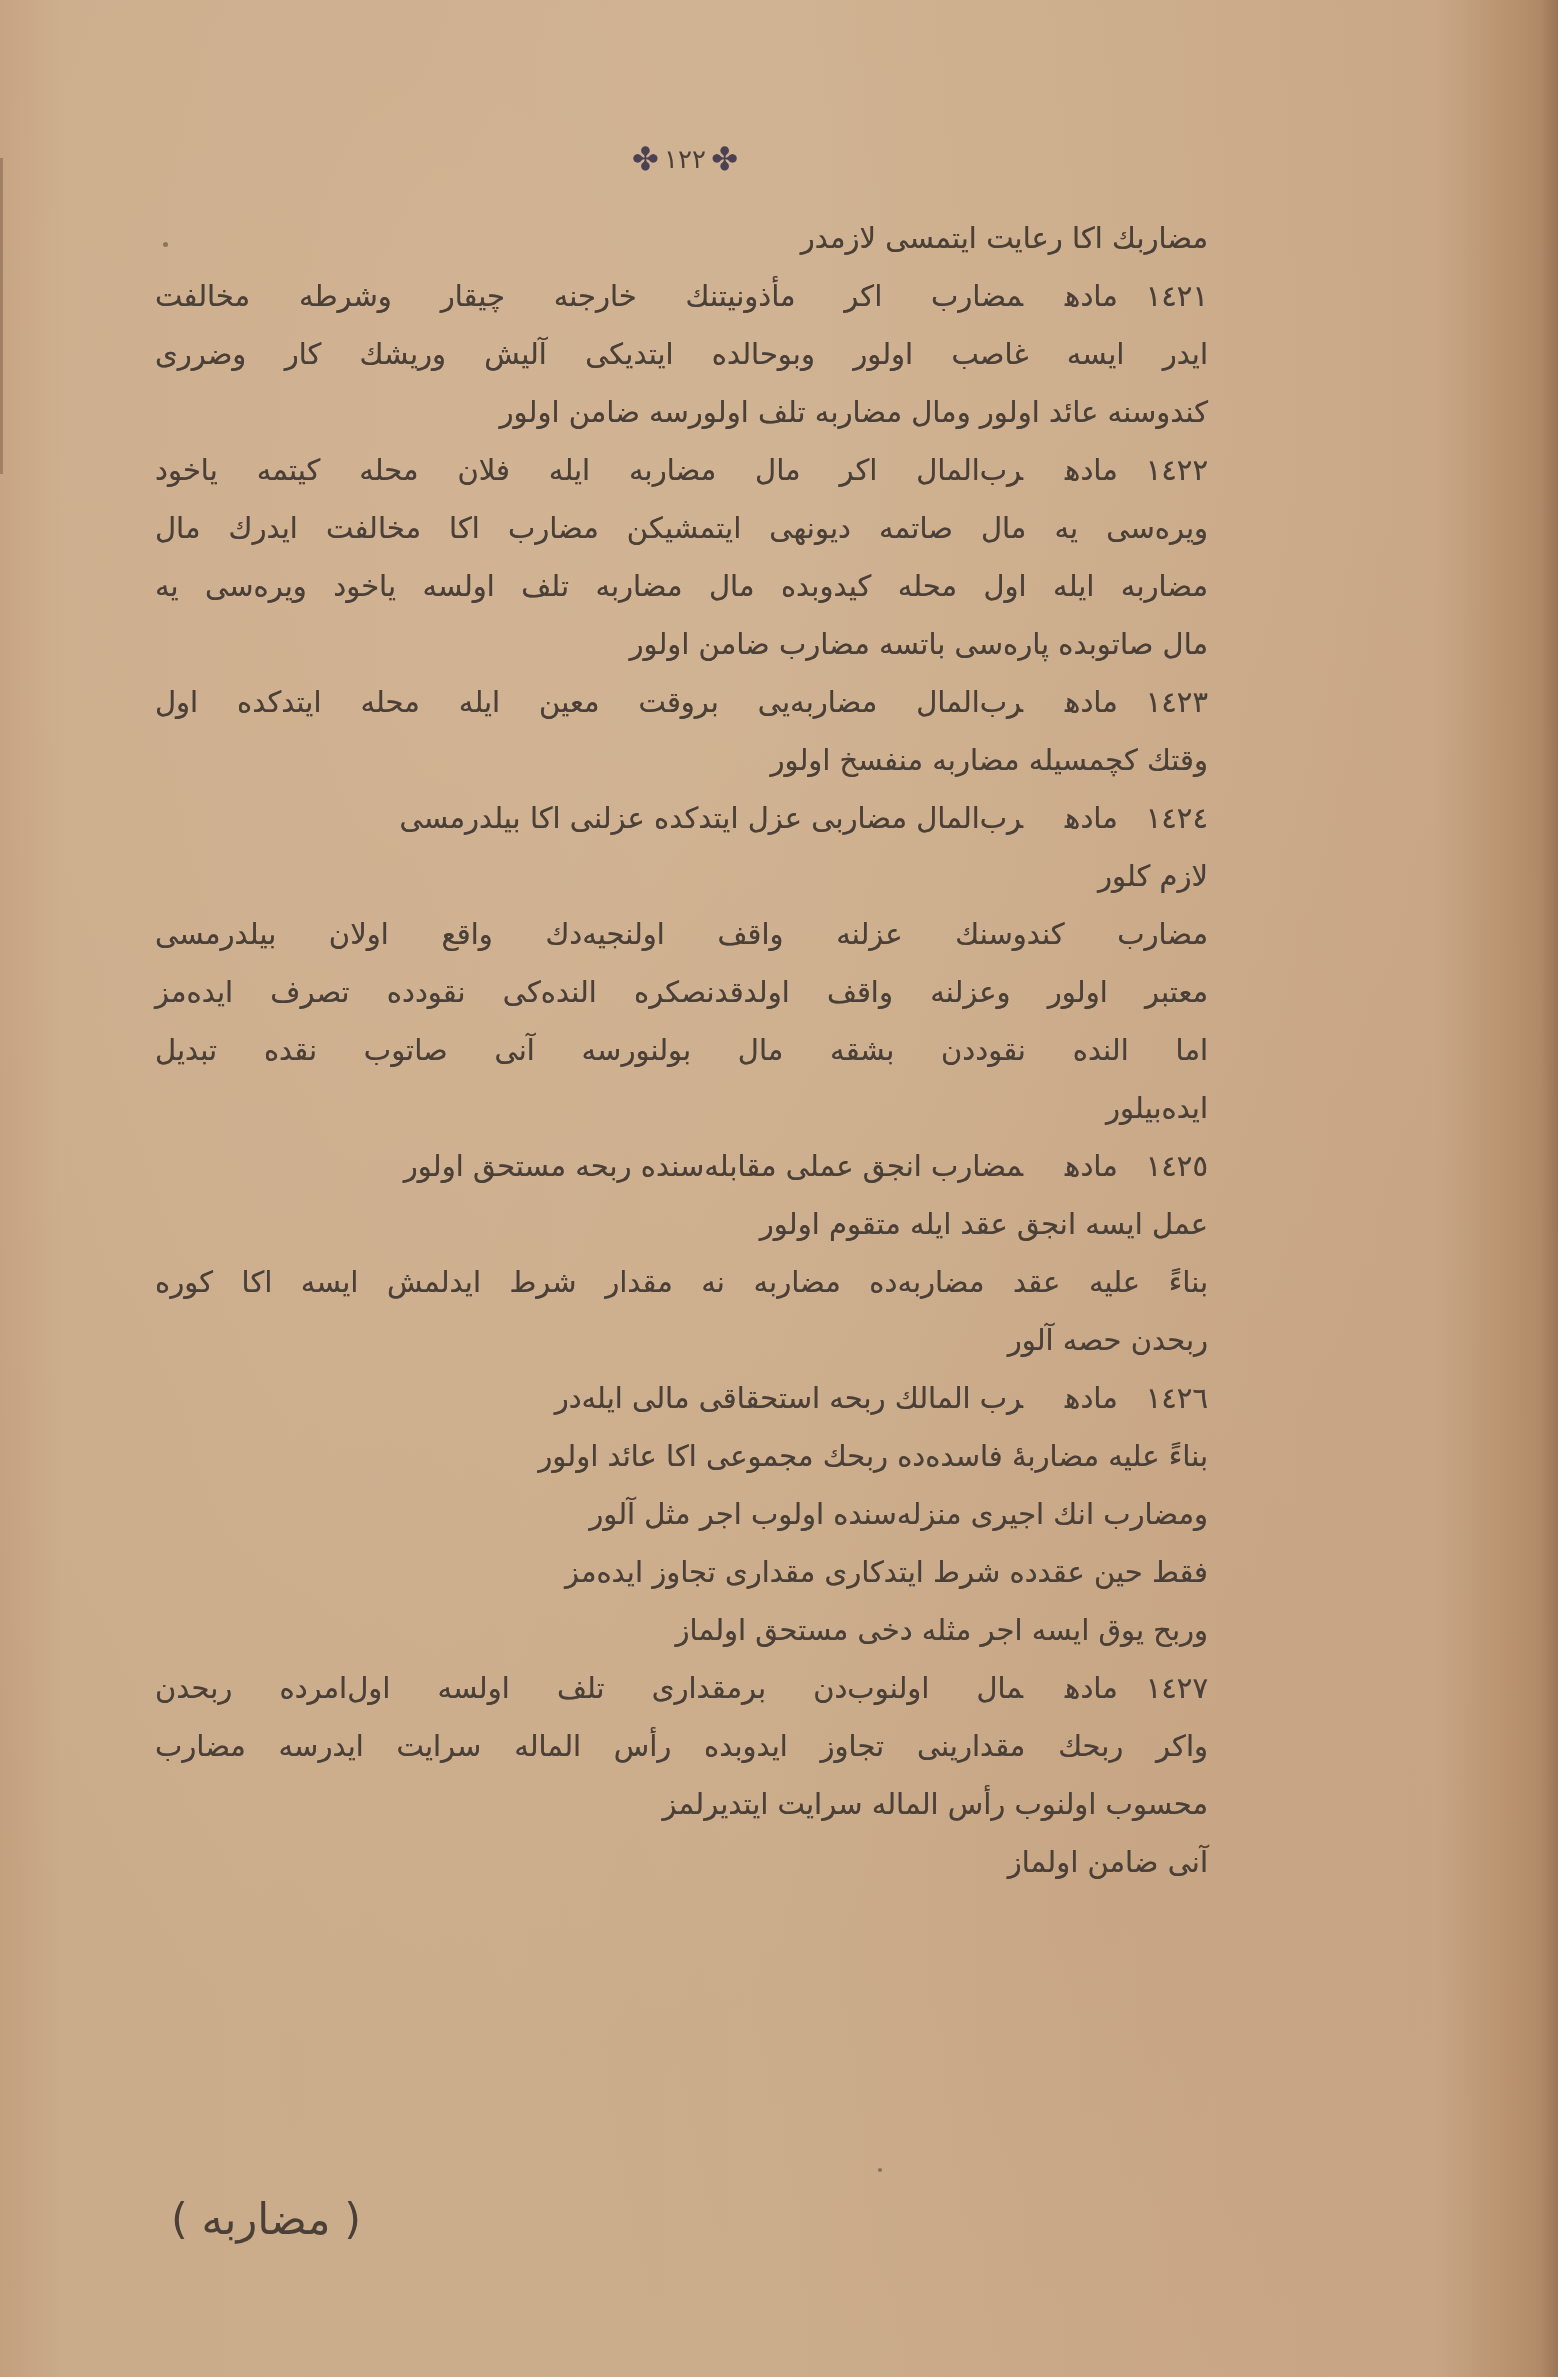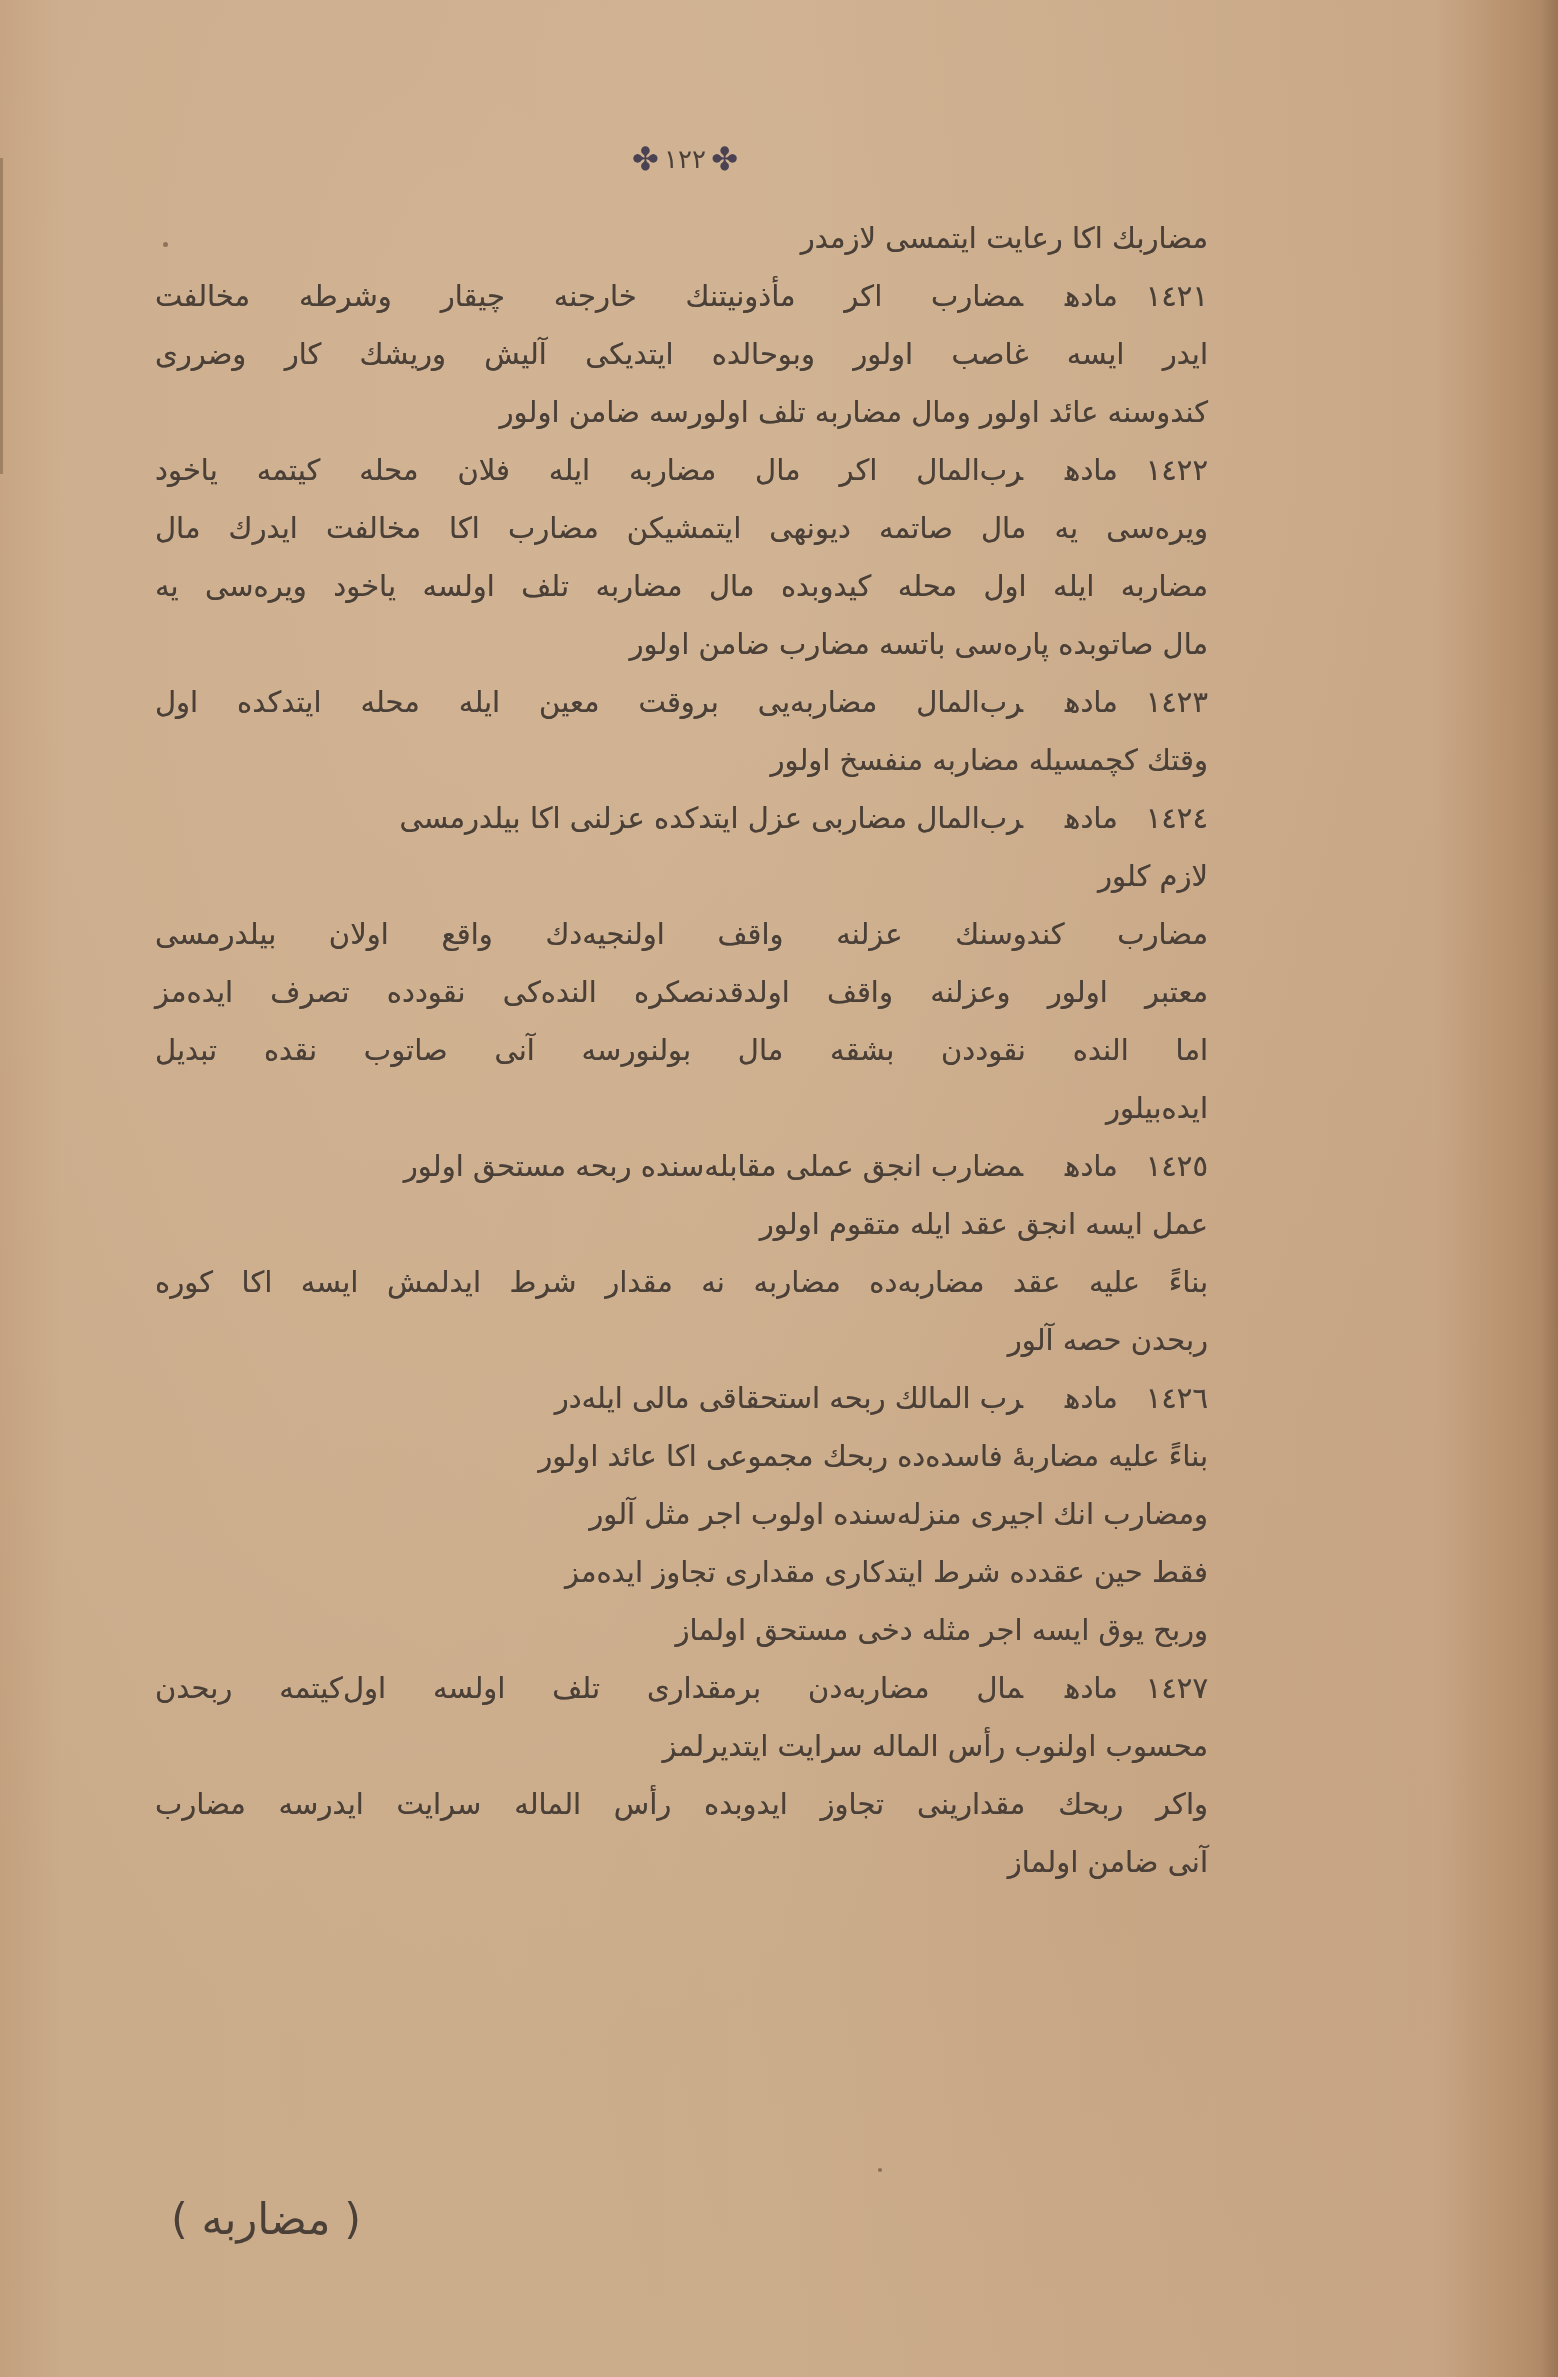--- a/index.html
+++ b/index.html
@@ -147,21 +147,21 @@
     <div class="line"><span>عمل ايسه انجق عقد ايله متقوم اولور</span></div>
     <div class="line justify"><span>بناءً عليه عقد مضاربه‌ده مضاربه نه مقدار شرط ايدلمش ايسه اكا كوره</span></div>
     <div class="line"><span>ربحدن حصه آلور</span></div>
 
     <div class="line"><span class="num">١٤٢٦</span><span class="mad">ماده</span><span>رب المالك ربحه استحقاقى مالى ايله‌در</span></div>
     <div class="line"><span>بناءً عليه مضاربهٔ فاسده‌ده ربحك مجموعى اكا عائد اولور</span></div>
     <div class="line"><span>ومضارب انك اجيرى منزله‌سنده اولوب اجر مثل آلور</span></div>
     <div class="line"><span>فقط حين عقدده شرط ايتدكارى مقدارى تجاوز ايده‌مز</span></div>
     <div class="line"><span>وربح يوق ايسه اجر مثله دخى مستحق اولماز</span></div>
 
-    <div class="line justify"><span class="num">١٤٢٧</span><span class="mad">ماده</span><span>مال مضاربه‌دن برمقدارى تلف اولسه اول‌كيتمه ربحدن</span></div>
+    <div class="line justify"><span class="num">١٤٢٧</span><span class="mad">ماده</span><span>مال اولنوب‌دن برمقدارى تلف اولسه اول‌امرده ربحدن</span></div>
+    <div class="line justify"><span>واكر ربحك مقدارينى تجاوز ايدوبده رأس الماله سرايت ايدرسه مضارب</span></div>
     <div class="line"><span>محسوب اولنوب رأس الماله سرايت ايتديرلمز</span></div>
-    <div class="line justify"><span>واكر ربحك مقدارينى تجاوز ايدوبده رأس الماله سرايت ايدرسه مضارب</span></div>
     <div class="line"><span>آنى ضامن اولماز</span></div>
   </div>
 
   <div class="footer">( مضاربه )</div>
 </div>
 
 
 </body></html>

